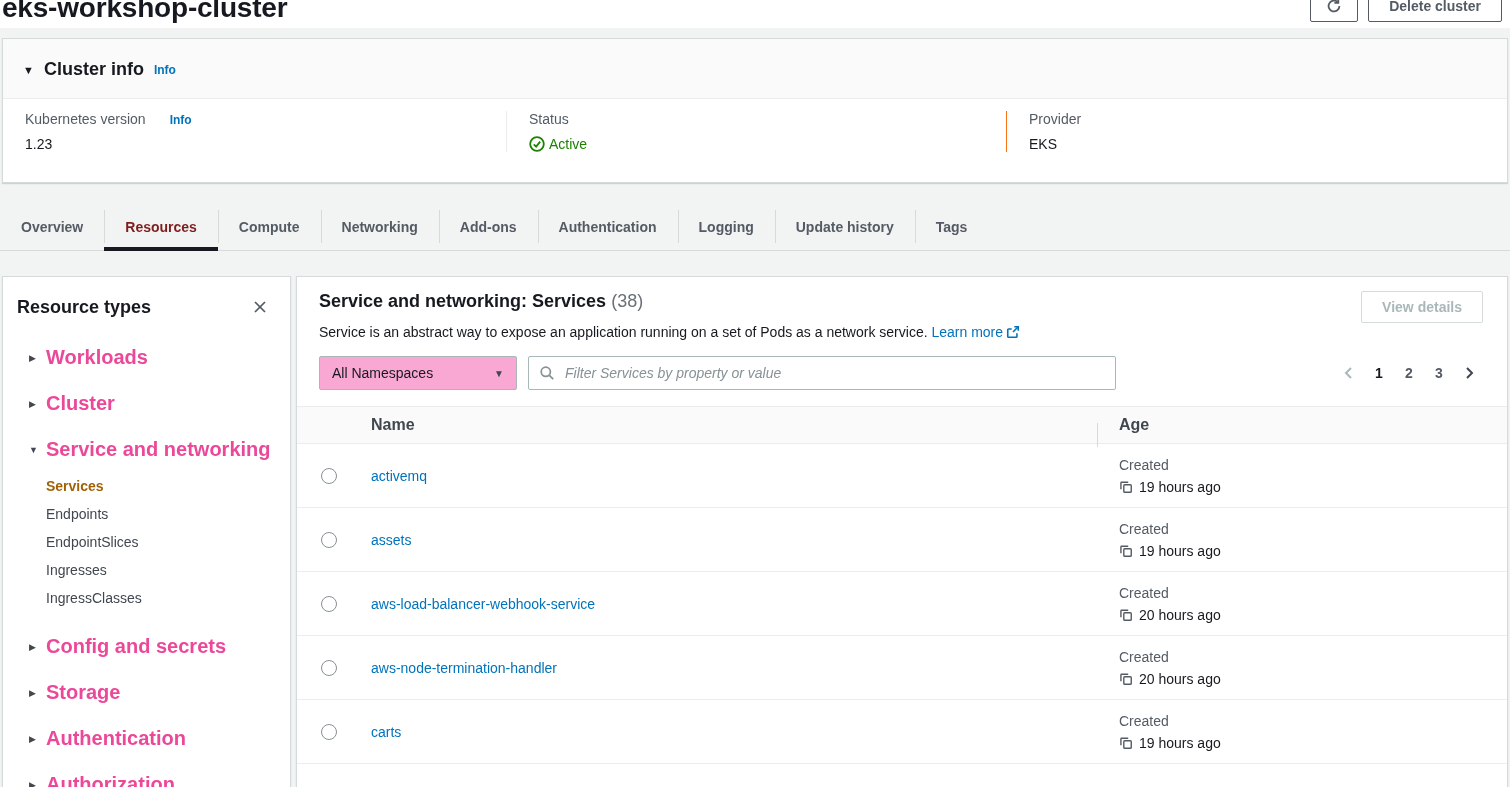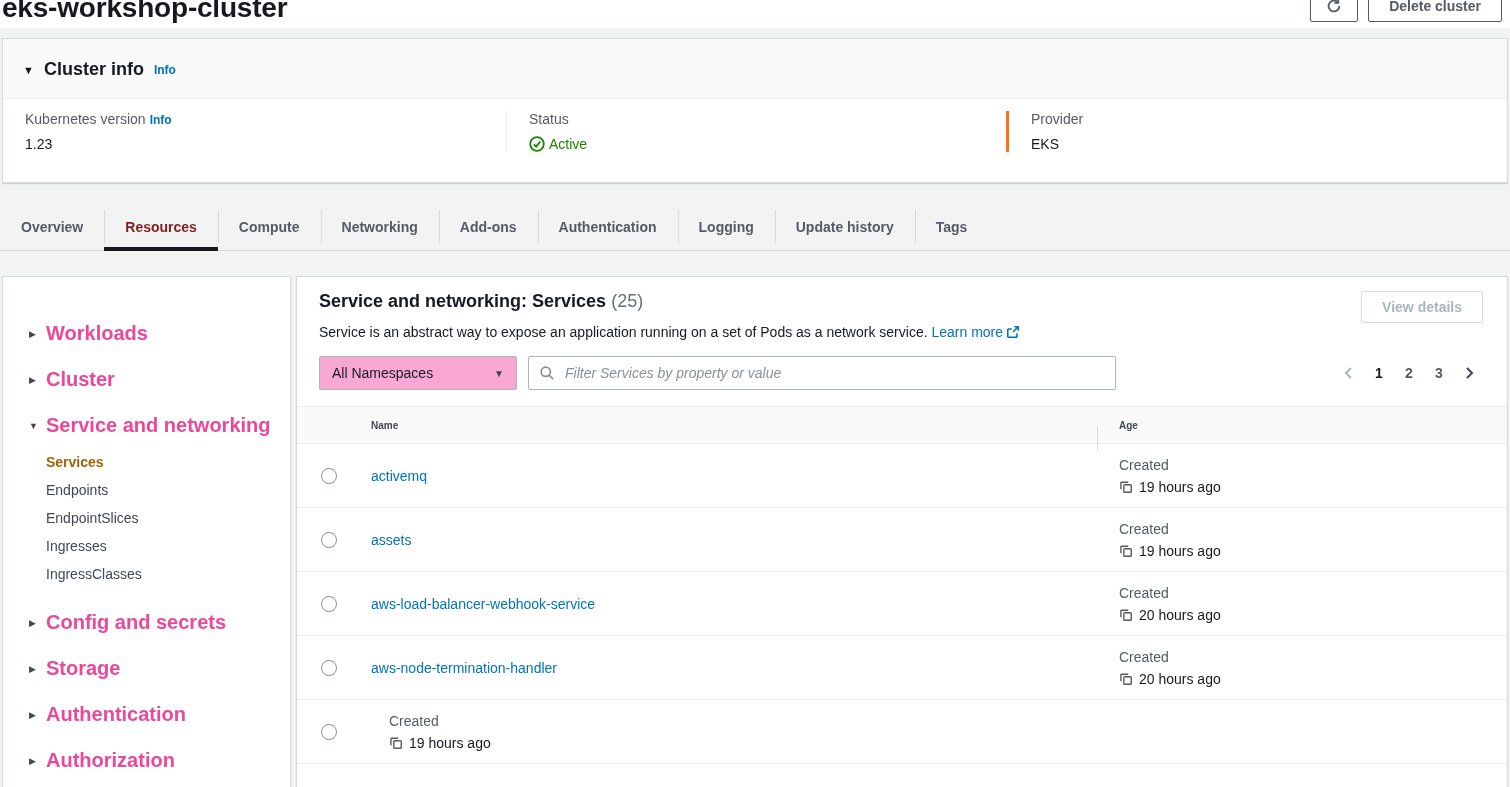--- a/index.html
+++ b/index.html
@@ -20,22 +20,22 @@
   
   .cluster-card { margin:10px 2px 0 2px; }
   .cluster-card-header { display:flex; align-items:center; gap:10px; padding:20px 20px 18px 20px; background:#fafafa; }
   .cluster-card-header .caret { font-size:11px; color:#16191f; cursor:pointer; }
   .cluster-card-header h2 { font-size:18px; font-weight:700; color:#16191f; }
   .info-link { color:#0073bb; font-size:12px; font-weight:700; text-decoration:none; cursor:pointer; }
   .cluster-card-body { display:flex; padding:12px 0 30px 0; border-top:1px solid #eaeded; }
   .cluster-col { padding-left:22px; }
   .cluster-col.c1 { width:503px; }
   .cluster-col.c2 { width:500px; border-left:1px solid #eaeded; }
-  .cluster-col.c3 { flex:1; border-left:3px solid #f97316; }
-  .field-label { font-size:14px; color:#545b64; margin-bottom:9px; display:flex; gap:4px; align-items:baseline; }
+  .cluster-col.c3 { flex:1; border-left:1px solid #f97316; }
+  .field-label { font-size:14px; color:#545b64; margin-bottom:9px; display:flex; gap:24px; align-items:baseline; }
   .field-value { font-size:14px; color:#16191f; }
   .status-value { display:flex; align-items:center; gap:4px; color:#1d8102; font-size:14px; }
 
   
   .tabs { display:flex; margin-top:20px; border-bottom:1px solid #d5dbdb; height:48px; }
   .tab { position:relative; display:flex; align-items:center; padding:0 21px; font-size:14px; font-weight:700; color:#545b64; cursor:pointer; }
   .tab + .tab::before { content:""; position:absolute; left:0; top:7px; bottom:7px; width:1px; background:#d5dbdb; }
   .tab.active { color:#7f1d1d; }
   .tab.active::after { content:""; position:absolute; left:0; right:0; bottom:-1px; height:4px; background:#16191f; }
 
@@ -74,21 +74,21 @@
   .search-box input::placeholder { color:#879196; font-style:italic; }
 
   .pagination { margin-left:auto; display:flex; align-items:center; gap:2px; }
   .pg { background:none; border:none; font-family:inherit; font-size:14px; font-weight:700; color:#545b64; width:28px; height:28px; cursor:pointer; display:flex; align-items:center; justify-content:center; }
   .pg.current { color:#16191f; }
   .pg.disabled { cursor:default; }
 
   
   .table { margin-top:16px; }
   .thead { display:flex; background:#fafafa; border-top:1px solid #eaeded; border-bottom:1px solid #eaeded; height:38px; align-items:center; }
-  .th { font-size:10px; font-weight:700; color:#414750; }
+  .th { font-size:16px; font-weight:700; color:#414750; }
   .cell-sel { width:70px; padding-left:24px; display:flex; align-items:center; flex-shrink:0; }
   .cell-name { flex:1; padding-left:4px; }
   .cell-age { width:410px; padding-left:22px; flex-shrink:0; position:relative; }
   .thead .cell-age::before { content:""; position:absolute; left:0; top:7px; height:24px; width:1px; background:#d5dbdb; }
   .trow { display:flex; align-items:center; height:64px; border-bottom:1px solid #eaeded; }
   .radio { width:16px; height:16px; border:1px solid #879196; border-radius:50%; background:#fff; cursor:pointer; display:inline-block; }
   .svc-link { color:#0073bb; font-size:14px; text-decoration:none; cursor:pointer; }
   .created { font-size:14px; color:#545b64; margin-bottom:6px; }
   .age-val { display:flex; align-items:center; gap:6px; font-size:14px; color:#16191f; }
 </style>
@@ -153,20 +153,29 @@
     <div class="tab">Add-ons</div>
     <div class="tab">Authentication</div>
     <div class="tab">Logging</div>
     <div class="tab">Update history</div>
     <div class="tab">Tags</div>
   </nav>
 
   <div class="content">
 
     <aside class="card sidebar">
+      <div class="sidebar-head">
+        <h2>Resource types</h2>
+        <button class="close-btn">
+          <svg width="16" height="16" viewBox="0 0 16 16">
+            <line x1="3" y1="3" x2="13" y2="13" stroke="#545b64" stroke-width="1.7"></line>
+            <line x1="13" y1="3" x2="3" y2="13" stroke="#545b64" stroke-width="1.7"></line>
+          </svg>
+        </button>
+      </div>
       <ul class="tree">
         <li class="tree-group">
           <span class="tri">▶</span>
           <span class="lbl">Workloads</span>
         </li>
         <li class="tree-group">
           <span class="tri">▶</span>
           <span class="lbl">Cluster</span>
         </li>
         <li class="tree-group">
@@ -197,21 +206,21 @@
           <span class="lbl">Authorization</span>
         </li>
       </ul>
     </aside>
 
     <section class="card main">
       <div class="main-head pad">
         <div>
           <h2 class="main-title">
             <span>Service and networking: Services</span>
-            <span class="count">(25)</span>
+            <span class="count">(38)</span>
           </h2>
           <p class="desc">
             <span>Service is an abstract way to expose an application running on a set of Pods as a network service.</span>
             <a class="learn-more">
               <span>Learn more</span><svg class="ext-icon" width="14" height="14" viewBox="0 0 16 16">
                 <path d="M12.5 9.5 V13 a1 1 0 0 1 -1 1 H3 a1 1 0 0 1 -1 -1 V5.5 a1 1 0 0 1 1 -1 h3.5" fill="none" stroke="#0073bb" stroke-width="1.8"></path>
                 <path d="M9.5 2 H14 V6.5" fill="none" stroke="#0073bb" stroke-width="1.8"></path>
                 <path d="M13.6 2.4 L8 8" fill="none" stroke="#0073bb" stroke-width="1.8"></path>
               </svg>
             </a>
@@ -321,20 +330,21 @@
                 </svg>
               <span>20 hours ago</span>
             </div>
           </div>
         </div>
 
         <div class="trow">
           <div class="cell-sel">
               <span class="radio"></span>
             </div>
+          <div class="cell-name"><a class="svc-link">carts</a></div>
           <div class="cell-age">
             <div class="created">Created</div>
             <div class="age-val">
               <svg width="14" height="14" viewBox="0 0 16 16">
                   <rect x="5.5" y="5.5" width="8.5" height="8.5" rx="1" fill="none" stroke="#545b64" stroke-width="1.6"></rect>
                   <path d="M10.5 2.5 H3 a0.8 0.8 0 0 0 -0.8 0.8 V10.5" fill="none" stroke="#545b64" stroke-width="1.6"></path>
                 </svg>
               <span>19 hours ago</span>
             </div>
           </div>

